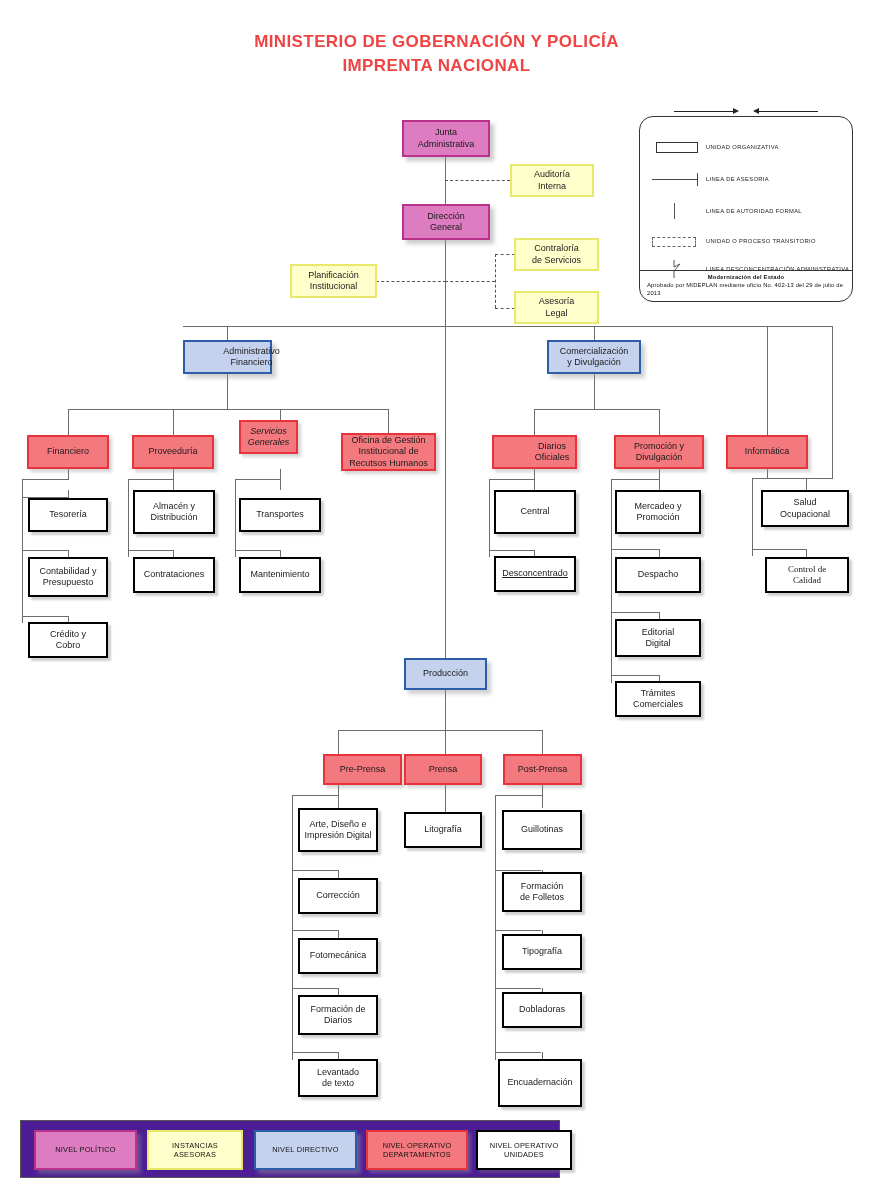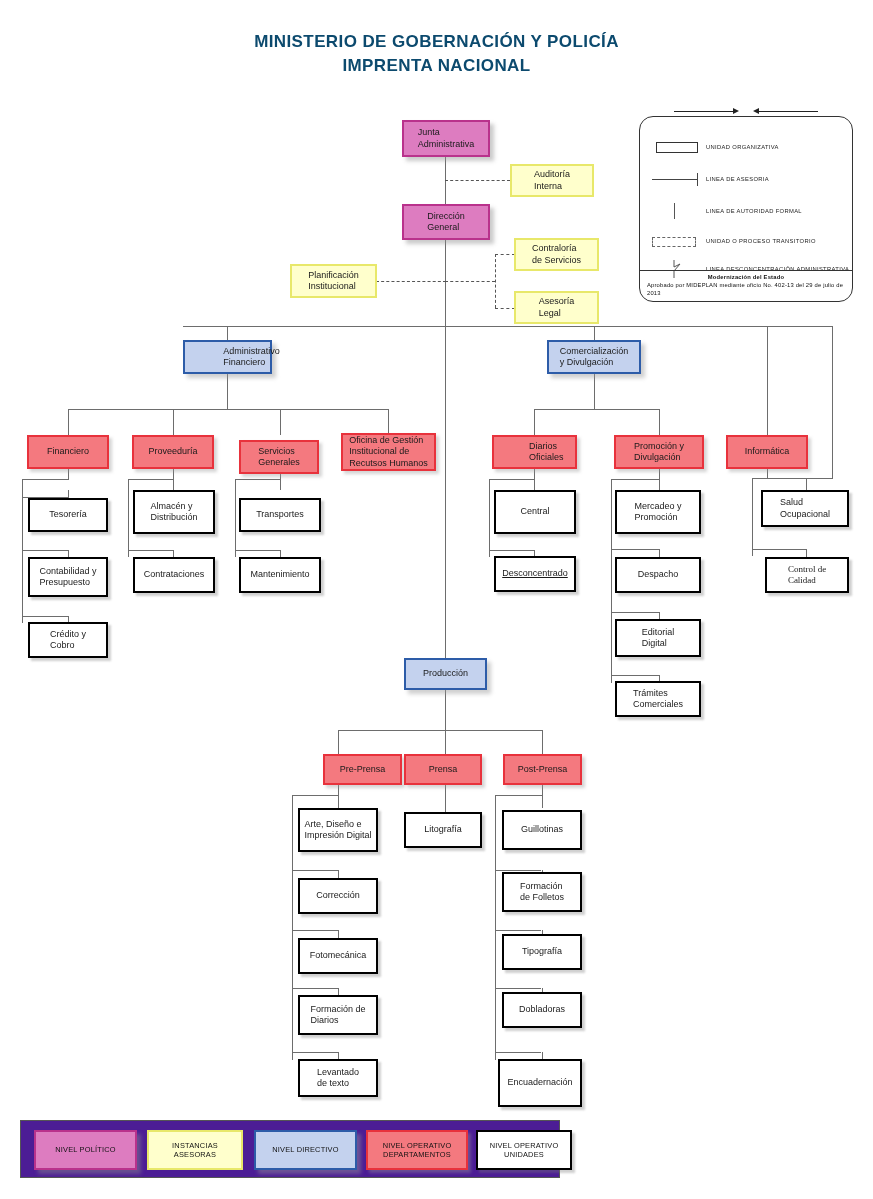--- a/index.html
+++ b/index.html
@@ -1,25 +1,25 @@
 <!DOCTYPE html>
 <html><head>
 <meta charset="utf-8">
 <style>
   html,body{margin:0;padding:0;background:#ffffff;}
   body{font-family:"Liberation Sans", sans-serif;color:#111;}
   #page{position:relative;width:873px;height:1199px;overflow:hidden;background:#fff;}
 
   
   .title{position:absolute;left:0;top:30px;width:873px;text-align:center;
-         font-size:17px;font-weight:bold;letter-spacing:.4px;line-height:24px;color:#0c4a6e;}
+         font-size:17px;font-weight:bold;letter-spacing:.4px;line-height:24px;color:#ef4444;}
 
   
   .node{position:absolute;box-sizing:border-box;display:flex;align-items:center;
-        justify-content:center;line-height:11.5px;
+        justify-content:center;text-align:center;line-height:11.5px;
         font-size:9px;color:#1a1a1a;z-index:5;}
 
   .n-politico{background:#dd7cc0;border:2px solid #b9328c;
               box-shadow:4px 4px 4px rgba(140,140,140,.45);}
   .n-asesor  {background:#ffffcc;border:2px solid #e8e86a;}
   .n-directivo{background:#c4d2ee;border:2px solid #2d5ca8;
               box-shadow:4px 4px 4px rgba(150,150,150,.45);}
   .n-depto   {background:#f4797f;border:2px solid #e8323c;
               box-shadow:3px 3px 3px rgba(150,150,150,.4);}
   .n-unidad  {background:#ffffff;border:2.5px solid #000000;
@@ -189,21 +189,21 @@
   <div class="node n-asesor" style="left:290px;top:264px;width:87px;height:34px;">Planificación<br>Institucional</div>
 
   <div class="node n-asesor" style="left:514px;top:291px;width:85px;height:33px;">Asesoría<br>Legal</div>
 
   <div class="node n-directivo" style="left:183px;top:340px;width:89px;height:34px;padding-left:48px;">Administrativo<br>Financiero</div>
 
   <div class="node n-directivo" style="left:547px;top:340px;width:94px;height:34px;">Comercialización<br>y Divulgación</div>
 
   <div class="node n-depto" style="left:27px;top:435px;width:82px;height:34px;">Financiero</div>
   <div class="node n-depto" style="left:132px;top:435px;width:82px;height:34px;">Proveeduría</div>
-  <div class="node n-depto" style="left:239px;top:440px;width:80px;height:34px;">Servicios<br>Generales</div>
+  <div class="node n-depto" style="left:239px;top:420px;width:59px;height:34px;font-style:italic;">Servicios<br>Generales</div>
   <div class="node n-depto" style="left:341px;top:433px;width:95px;height:38px;">Oficina de Gestión<br>Institucional de<br>Recutsos Humanos</div>
   <div class="node n-depto" style="left:492px;top:435px;width:85px;height:34px;padding-left:35px;">Diarios Oficiales</div>
   <div class="node n-depto" style="left:614px;top:435px;width:90px;height:34px;">Promoción y<br>Divulgación</div>
   <div class="node n-depto" style="left:726px;top:435px;width:82px;height:34px;">Informática</div>
 
   <div class="node n-unidad" style="left:28px;top:498px;width:80px;height:34px;">Tesorería</div>
   <div class="node n-unidad" style="left:133px;top:490px;width:82px;height:44px;">Almacén y<br>Distribución</div>
   <div class="node n-unidad" style="left:239px;top:498px;width:82px;height:34px;">Transportes</div>
   <div class="node n-unidad" style="left:494px;top:490px;width:82px;height:44px;">Central</div>
   <div class="node n-unidad" style="left:615px;top:490px;width:86px;height:44px;">Mercadeo y<br>Promoción</div>

